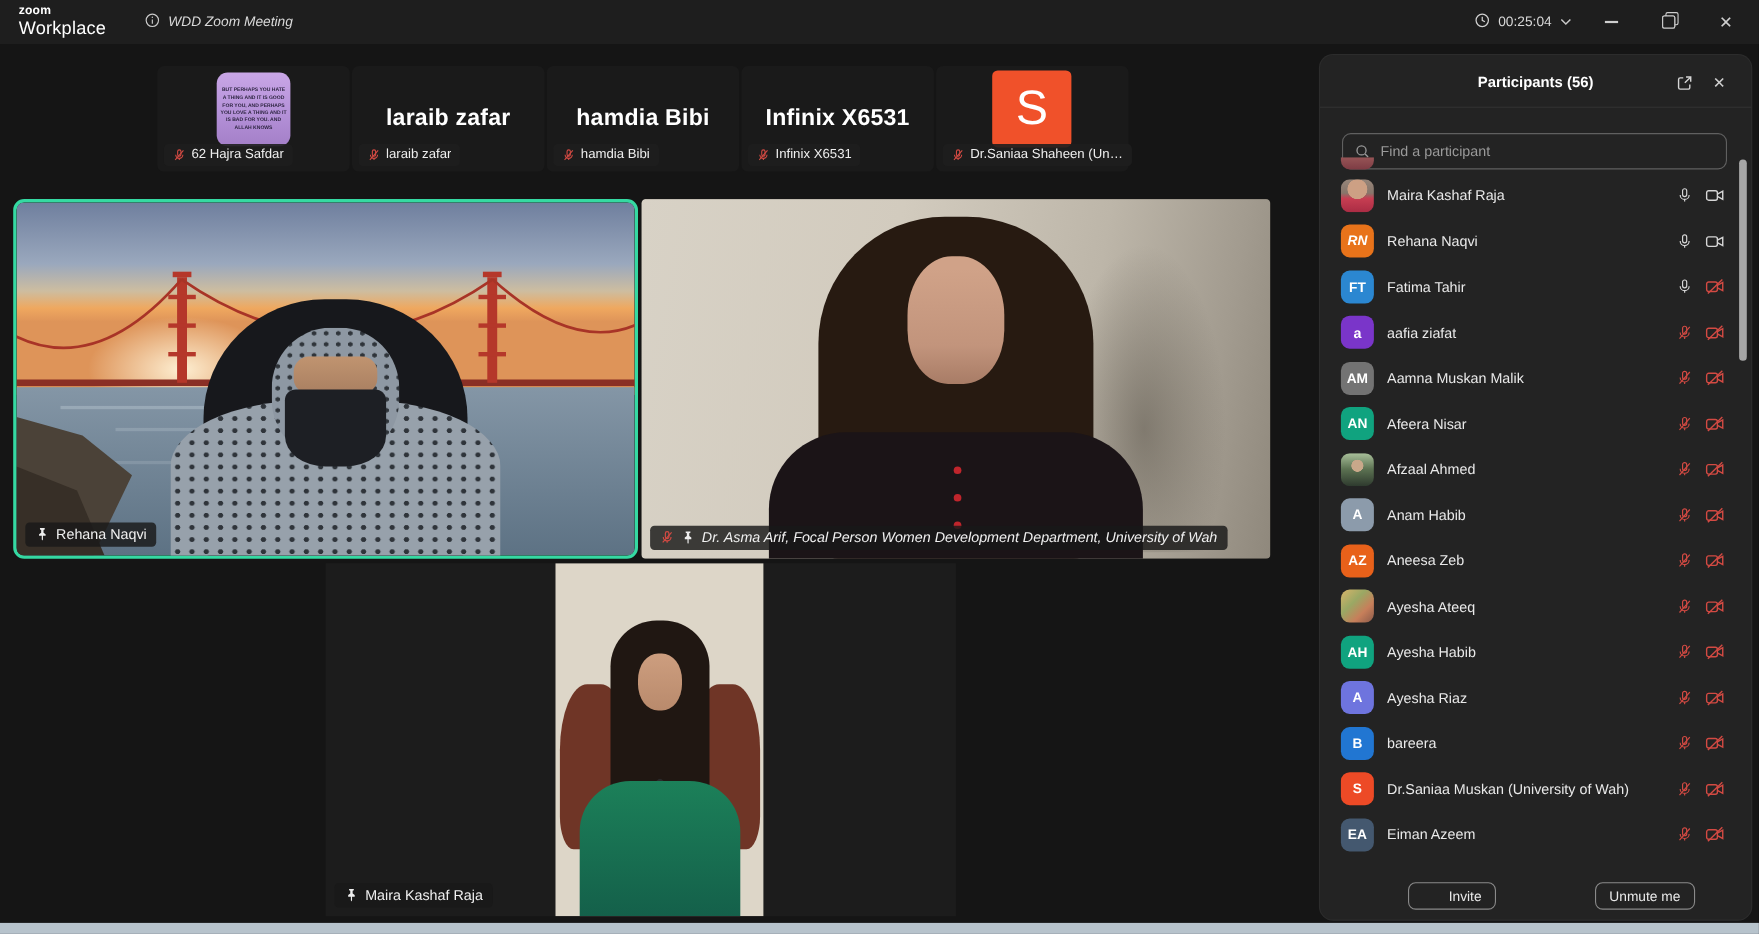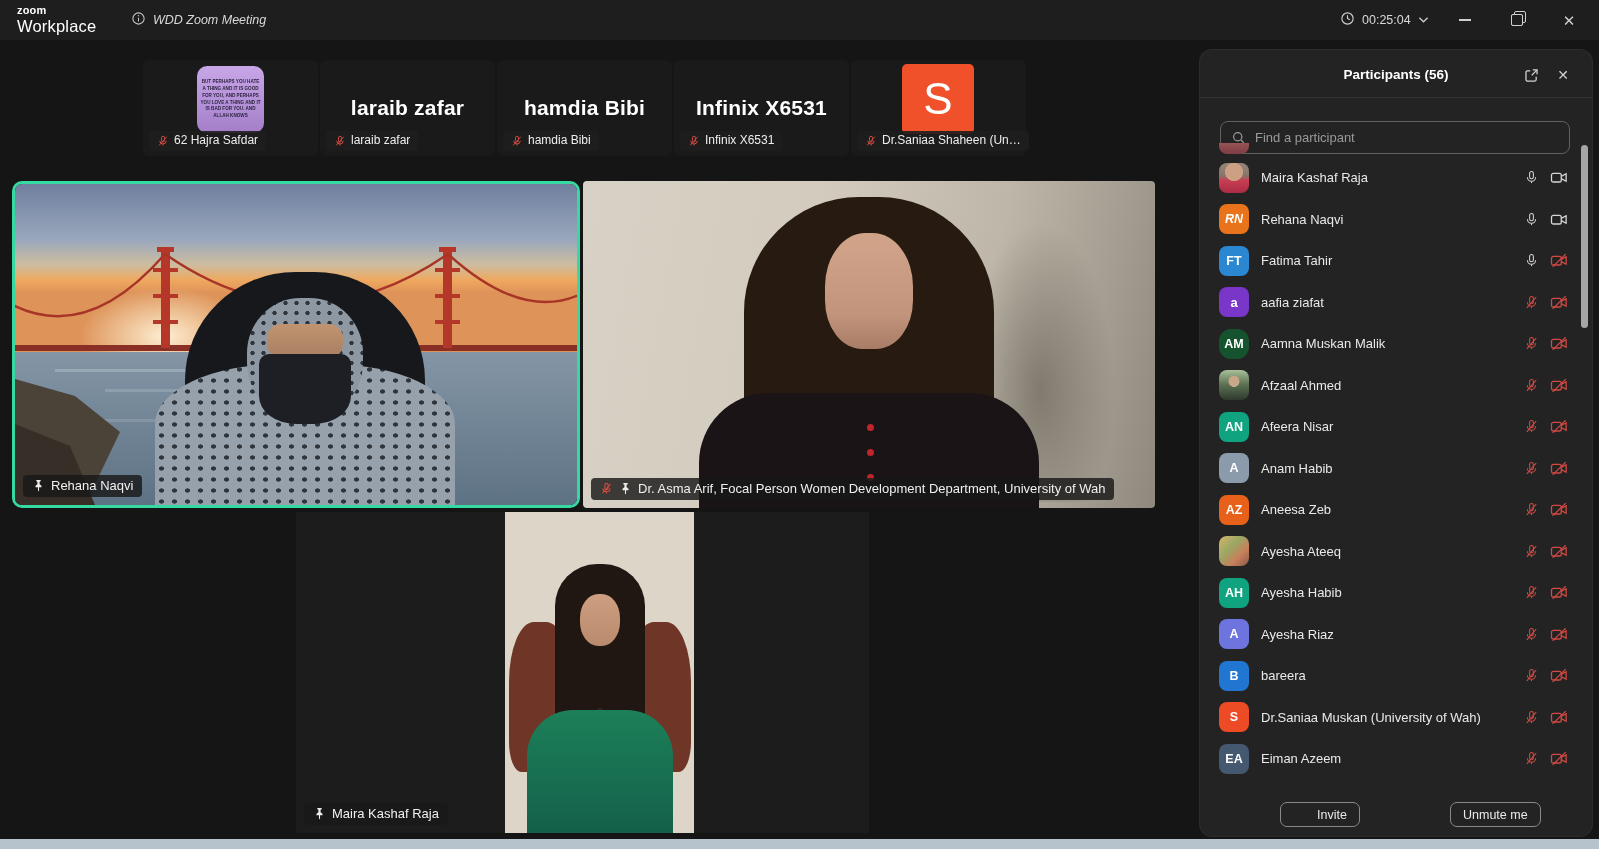--- a/index.html
+++ b/index.html
@@ -33,21 +33,21 @@
   .s-avatar{position:absolute;left:51px;top:4px;width:72px;height:70px;border-radius:5px;background:#f0512a;
             display:flex;align-items:center;justify-content:center;color:#fff;font-size:44px;font-weight:400;}
   .vlabel{position:absolute;left:6px;bottom:5px;display:flex;align-items:center;gap:5px;max-width:165px;
           background:rgba(30,30,30,.9);border-radius:4px;padding:3px 8px;color:#eee;font-size:12px;line-height:1.15;
           white-space:nowrap;overflow:hidden;}
   .vlabel span{overflow:hidden;text-overflow:ellipsis;}
   .vlabel svg{flex:none;}
   
   .video{position:absolute;overflow:hidden;border-radius:4px;}
   .video-rehana{left:12px;top:181px;width:568px;height:327px;border:3px solid #35d9a2;border-radius:10px;box-sizing:border-box;background:#222;}
-  .video-asma{left:583px;top:181px;width:572px;height:327px;background:#000000;}
+  .video-asma{left:583px;top:181px;width:572px;height:327px;background:#000000;font-style:italic;}
   .tile-maira{position:absolute;left:296px;top:512px;width:573px;height:321px;background:#1c1c1c;overflow:hidden;}
   .video-maira{position:absolute;left:209px;top:0;width:189px;height:321px;background:#ddd6c8;overflow:hidden;}
   .biglabel{position:absolute;left:8px;bottom:8px;display:flex;align-items:center;gap:6px;
             background:rgba(25,25,25,.82);border-radius:4px;padding:4px 9px;color:#f0f0f0;font-size:13px;line-height:1.1;white-space:nowrap;}
   
   .reh-scene{position:absolute;inset:0;}
   .reh-person{position:absolute;left:140px;top:88px;width:300px;height:235px;}
   .reh-hood{position:absolute;left:30px;top:0;width:240px;height:235px;background:#17181c;border-radius:46% 46% 10px 10px;}
   .reh-leopard{position:absolute;left:0;top:92px;width:300px;height:143px;border-radius:42% 42% 0 0;
      background-color:#97a1ab;background-image:radial-gradient(#2f343a 2.2px,transparent 2.8px);background-size:13px 11px;}
@@ -404,22 +404,42 @@
 
       <svg class="cam-off" width="18" height="15" viewBox="0 0 24 20" fill="none" stroke="#d34a43" stroke-width="1.7">
               <rect x="2" y="4.5" width="13" height="11.5" rx="2.5"></rect>
               <path d="M15 8.5 21.5 5v10L15 11.5"></path>
               <path d="M3.5 18.5 21 1.5"></path>
             </svg>
     </span>
   </div>
 
   <div class="p-row">
-    <div class="avatar" style="background: #14532d; border-radius: 12px;">AM</div>
+    <div class="avatar" style="background: #737373;">AM</div>
     <span class="p-name">Aamna Muskan Malik</span>
+    <span class="status">
+
+      <svg class="mic-off" width="15" height="15" viewBox="0 0 24 24" fill="none" stroke="#d34a43" stroke-width="1.7">
+              <rect x="9" y="2.5" width="6" height="11.5" rx="3"></rect>
+              <path d="M5.5 11.5a6.5 6.5 0 0 0 13 0"></path>
+              <path d="M12 18v3"></path>
+              <path d="M4.5 20.5 19.5 3.5"></path>
+            </svg>
+
+      <svg class="cam-off" width="18" height="15" viewBox="0 0 24 20" fill="none" stroke="#d34a43" stroke-width="1.7">
+              <rect x="2" y="4.5" width="13" height="11.5" rx="2.5"></rect>
+              <path d="M15 8.5 21.5 5v10L15 11.5"></path>
+              <path d="M3.5 18.5 21 1.5"></path>
+            </svg>
+    </span>
+  </div>
+
+  <div class="p-row">
+    <div class="avatar" style="background: rgb(16, 163, 127);">AN</div>
+    <span class="p-name">Afeera Nisar</span>
     <span class="status">
 
       <svg class="mic-off" width="15" height="15" viewBox="0 0 24 24" fill="none" stroke="#d34a43" stroke-width="1.7">
               <rect x="9" y="2.5" width="6" height="11.5" rx="3"></rect>
               <path d="M5.5 11.5a6.5 6.5 0 0 0 13 0"></path>
               <path d="M12 18v3"></path>
               <path d="M4.5 20.5 19.5 3.5"></path>
             </svg>
 
       <svg class="cam-off" width="18" height="15" viewBox="0 0 24 20" fill="none" stroke="#d34a43" stroke-width="1.7">
@@ -444,40 +464,20 @@
 
       <svg class="cam-off" width="18" height="15" viewBox="0 0 24 20" fill="none" stroke="#d34a43" stroke-width="1.7">
               <rect x="2" y="4.5" width="13" height="11.5" rx="2.5"></rect>
               <path d="M15 8.5 21.5 5v10L15 11.5"></path>
               <path d="M3.5 18.5 21 1.5"></path>
             </svg>
     </span>
   </div>
 
   <div class="p-row">
-    <div class="avatar" style="background: rgb(16, 163, 127);">AN</div>
-    <span class="p-name">Afeera Nisar</span>
-    <span class="status">
-
-      <svg class="mic-off" width="15" height="15" viewBox="0 0 24 24" fill="none" stroke="#d34a43" stroke-width="1.7">
-              <rect x="9" y="2.5" width="6" height="11.5" rx="3"></rect>
-              <path d="M5.5 11.5a6.5 6.5 0 0 0 13 0"></path>
-              <path d="M12 18v3"></path>
-              <path d="M4.5 20.5 19.5 3.5"></path>
-            </svg>
-
-      <svg class="cam-off" width="18" height="15" viewBox="0 0 24 20" fill="none" stroke="#d34a43" stroke-width="1.7">
-              <rect x="2" y="4.5" width="13" height="11.5" rx="2.5"></rect>
-              <path d="M15 8.5 21.5 5v10L15 11.5"></path>
-              <path d="M3.5 18.5 21 1.5"></path>
-            </svg>
-    </span>
-  </div>
-
-  <div class="p-row">
     <div class="avatar" style="background: rgb(140, 155, 171);">A</div>
     <span class="p-name">Anam Habib</span>
     <span class="status">
 
       <svg class="mic-off" width="15" height="15" viewBox="0 0 24 24" fill="none" stroke="#d34a43" stroke-width="1.7">
               <rect x="9" y="2.5" width="6" height="11.5" rx="3"></rect>
               <path d="M5.5 11.5a6.5 6.5 0 0 0 13 0"></path>
               <path d="M12 18v3"></path>
               <path d="M4.5 20.5 19.5 3.5"></path>
             </svg>

